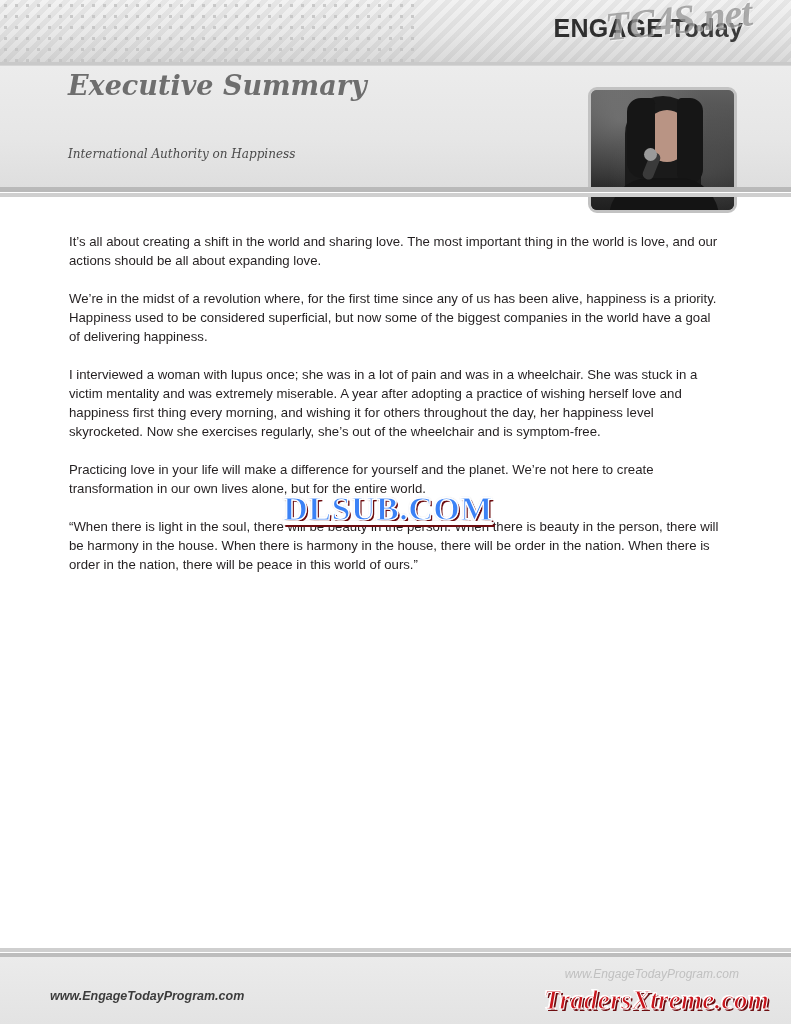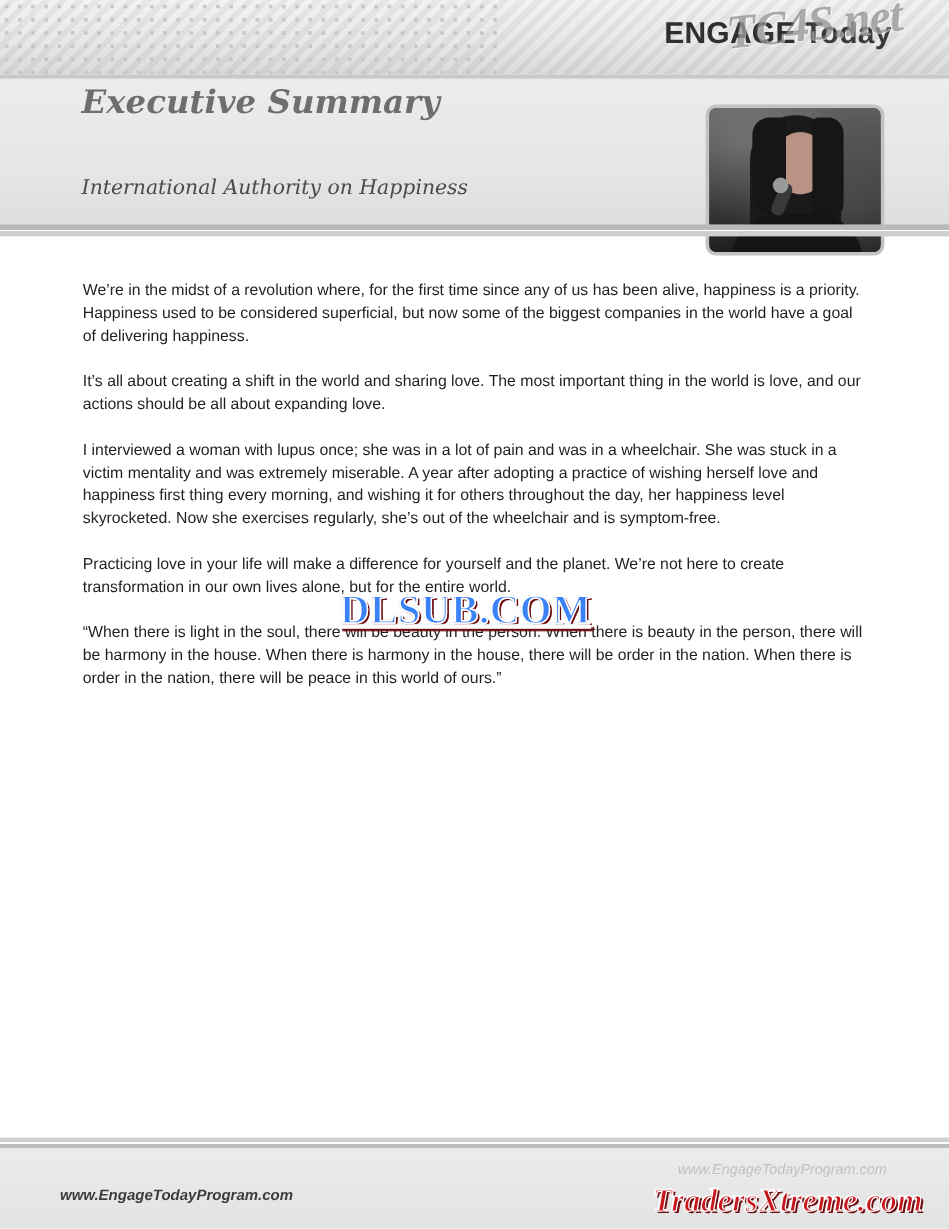--- a/index.html
+++ b/index.html
@@ -97,21 +97,21 @@
     font-style: italic;
     font-weight: bold;
     font-size: 21px;
     color: #4c4c4c;
   }
   .doc-subtitle {
     position: absolute;
     left: 68px; top: 81px;
     font-family: "DejaVu Serif", serif;
     font-style: italic;
-    font-size: 17px;
+    font-size: 12px;
     color: #4a4a4a;
   }
 
   
   .portrait {
     position: absolute;
     left: 588px; top: 21px;
     width: 143px;
     height: 120px;
     border-radius: 9px;
@@ -282,22 +282,22 @@
     <div class="hair-front-l"></div>
     <div class="hair-front-r"></div>
     <div class="shoulders"></div>
     <div class="mic"></div>
     <div class="mic-head"></div>
   </div>
 </div>
 <div class="header-rule-bottom"></div>
 
 <div class="body-copy">
+  <p>It’s all about creating a shift in the world and sharing love. The most important thing in the world is love, and our actions should be all about expanding love.</p>
   <p>We’re in the midst of a revolution where, for the first time since any of us has been alive, happiness is a priority. Happiness used to be considered superficial, but now some of the biggest companies in the world have a goal of delivering happiness.</p>
-  <p>It’s all about creating a shift in the world and sharing love. The most important thing in the world is love, and our actions should be all about expanding love.</p>
   <p>I interviewed a woman with lupus once; she was in a lot of pain and was in a wheelchair. She was stuck in a victim mentality and was extremely miserable. A year after adopting a practice of wishing herself love and happiness first thing every morning, and wishing it for others throughout the day, her happiness level skyrocketed. Now she exercises regularly, she’s out of the wheelchair and is symptom-free.</p>
   <p>Practicing love in your life will make a difference for yourself and the planet. We’re not here to create transformation in our own lives alone, but for the entire world.</p>
   <p>“When there is light in the soul, there will be beauty in the person. When there is beauty in the person, there will be harmony in the house. When there is harmony in the house, there will be order in the nation. When there is order in the nation, there will be peace in this world of ours.”</p>
 </div>
 
 <div class="wm-center">
   <div class="txt">DLSUB.COM</div>
 </div>
 
 <div class="footer-rule"></div>

